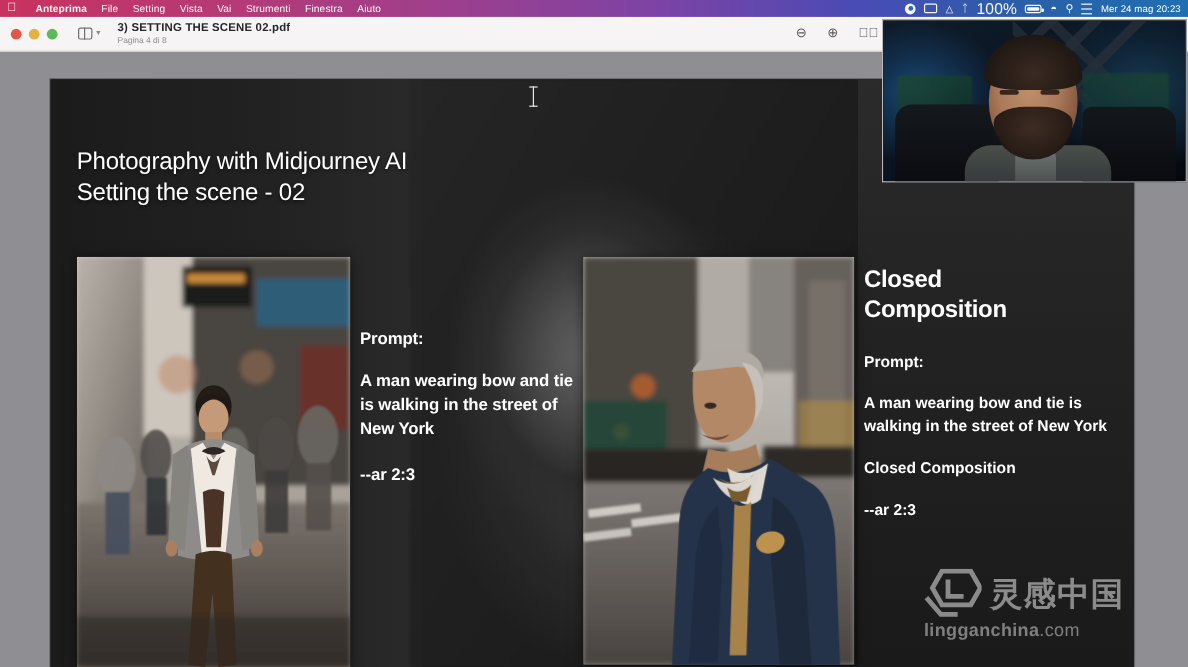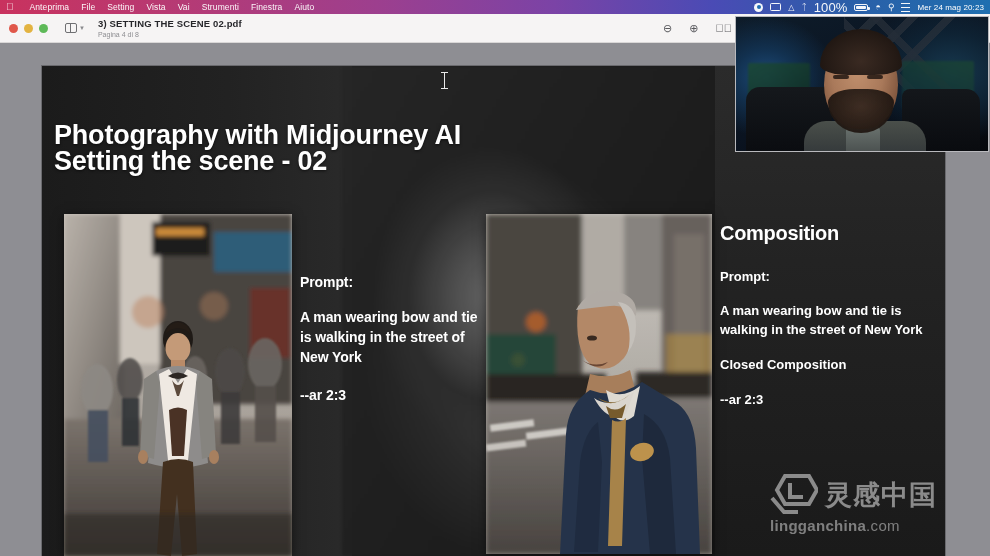--- a/index.html
+++ b/index.html
@@ -18,21 +18,21 @@
     display: flex; align-items: center;
     z-index: 60;
   }
   #menubar-left { display: flex; align-items: center; gap: 0px; padding-left: 6px; }
   .apple-logo { color:#fff; font-size:10px; line-height:10px; margin-right:10px; opacity:.95; }
   .menu-item {
     color: #ffffff; font-size: 8.5px; line-height: 14px;
     padding: 0 6px; white-space: nowrap; opacity: .96;
     letter-spacing: .1px;
   }
-  .menu-item.app-name { font-weight: normal; }
+  .menu-item.app-name { font-weight: bold; }
   #menubar-right {
     margin-left: auto; display: flex; align-items: center; gap: 7px;
     padding-right: 6px; color:#fff; font-size: 8px;
   }
   .status-ico { display:inline-flex; align-items:center; justify-content:center; color:#fff; opacity:.95; }
   .rec-dot {
     width:9px;height:9px;border-radius:50%;
     background:#ffffff; position:relative;
   }
   .rec-dot::after{content:"";position:absolute;left:2.5px;top:2.5px;width:4px;height:4px;border-radius:50%;background:#1f6fb0;}
@@ -98,22 +98,22 @@
   .slide-bg-left {
     position:absolute; left:0; top:0; width:310px; height:490px;
     background: linear-gradient(90deg,#1b1b1b 0%,#222 60%,#2a2a2a 100%);
   }
   .slide-bg-right {
     position:absolute; right:0; top:0; width:230px; height:490px;
     background: linear-gradient(180deg,#2b2b2b 0%,#232323 40%,#1a1a1a 100%);
   }
 
   .slide-title {
-    position:absolute; left:12px; top:56px; z-index:5;
-    color:#ffffff; font-weight:bold; font-size:27px; line-height:26px;
+    position:absolute; left:22px; top:56px; z-index:5;
+    color:#ffffff; font-weight:normal; font-size:20px; line-height:26px;
     letter-spacing:-.2px; text-shadow:0 1px 3px rgba(0,0,0,.6);
   }
 
   
   .photo {
     position:absolute; z-index:4; overflow:hidden;
     box-shadow:0 2px 10px rgba(0,0,0,.55);
   }
   #photo-left { left:22px; top:148px; width:228px; height:342px; }
   #photo-right{ left:444px; top:148px; width:226px; height:340px; }
@@ -405,20 +405,21 @@
               <path d="M112 208 q-14 10 -18 40 l-6 90 l24 0 l4 -90z" fill="#1f2c42"></path>
               <path d="M158 200 q22 12 26 44 l6 96 l-26 0 l-8 -96z" fill="#1e2a3e"></path>
               <ellipse cx="156" cy="238" rx="12" ry="9" fill="#c79a4f" transform="rotate(-14 156 238)"></ellipse>
             </g>
             <rect x="0" y="0" width="226" height="340" fill="#1a1a1a" opacity=".06"></rect>
           </svg>
         </div>
 
         <div id="right-col" class="txt-col">
           <div class="big-head">
+            <div>Closed</div>
             <div>Composition</div>
           </div>
           <div class="r-head">Prompt:</div>
           <div style="height:16px"></div>
           <div class="r-body">A man wearing bow and tie is walking in the street of New York</div>
           <div style="height:16px"></div>
           <div class="r-body">Closed Composition</div>
           <div style="height:16px"></div>
           <div class="r-body">--ar 2:3</div>
         </div>

